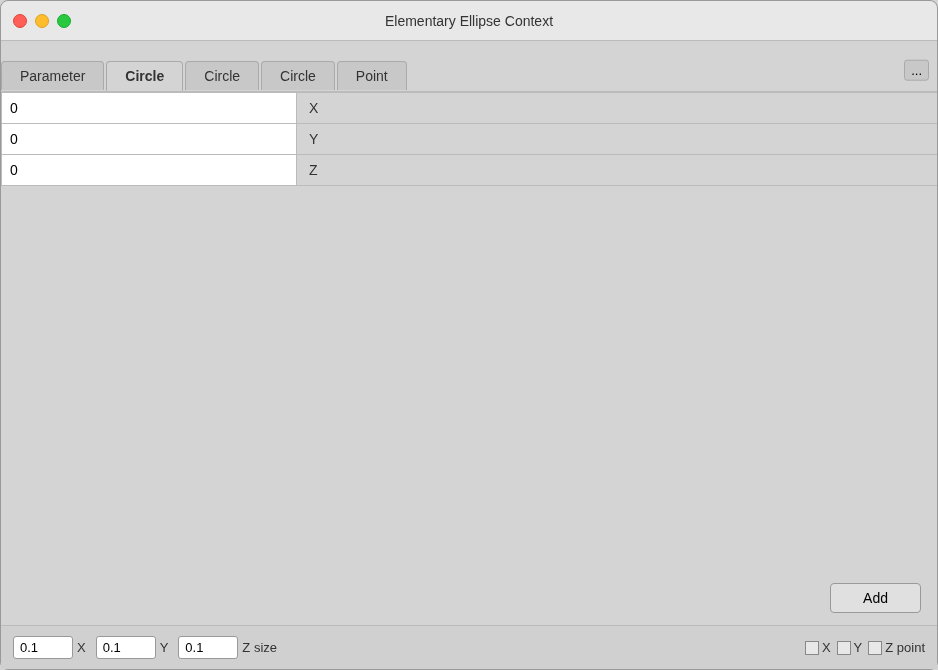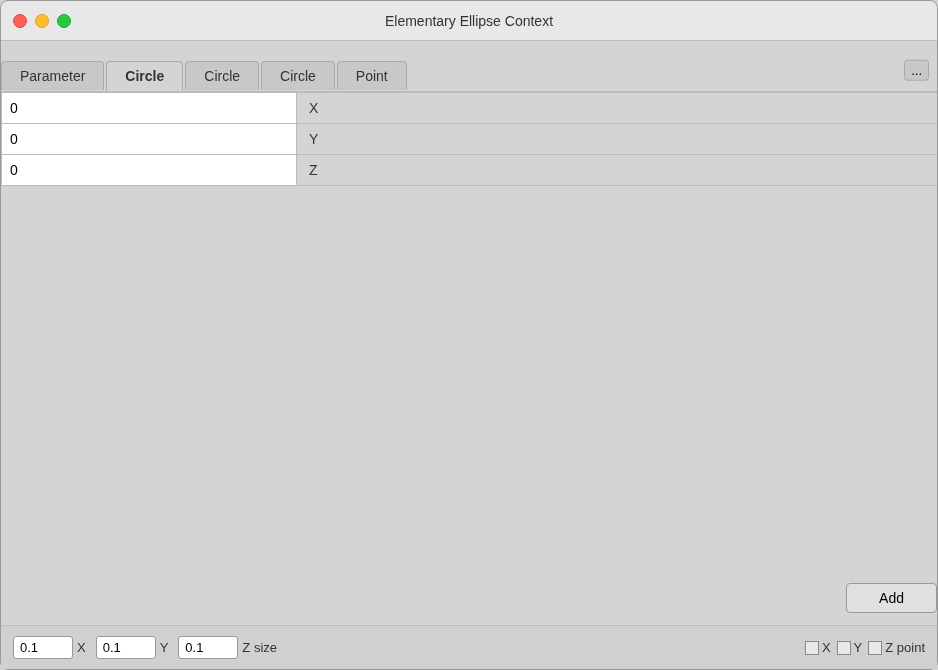--- a/index.html
+++ b/index.html
@@ -156,21 +156,21 @@
       font-family: -apple-system, 'Helvetica Neue', Arial, sans-serif;
     }
 
     .form-table tr:first-child td.input-cell {
       border-top: 1px solid #bbb;
     }
 
     .add-btn-row {
       display: flex;
       justify-content: flex-end;
-      padding: 12px 0;
+      padding: 12px 16px;
       margin-top: auto;
     }
 
     .add-btn {
       padding: 6px 32px;
       background: #e0e0e0;
       border: 1px solid #999;
       border-radius: 4px;
       font-size: 14px;
       cursor: pointer;

